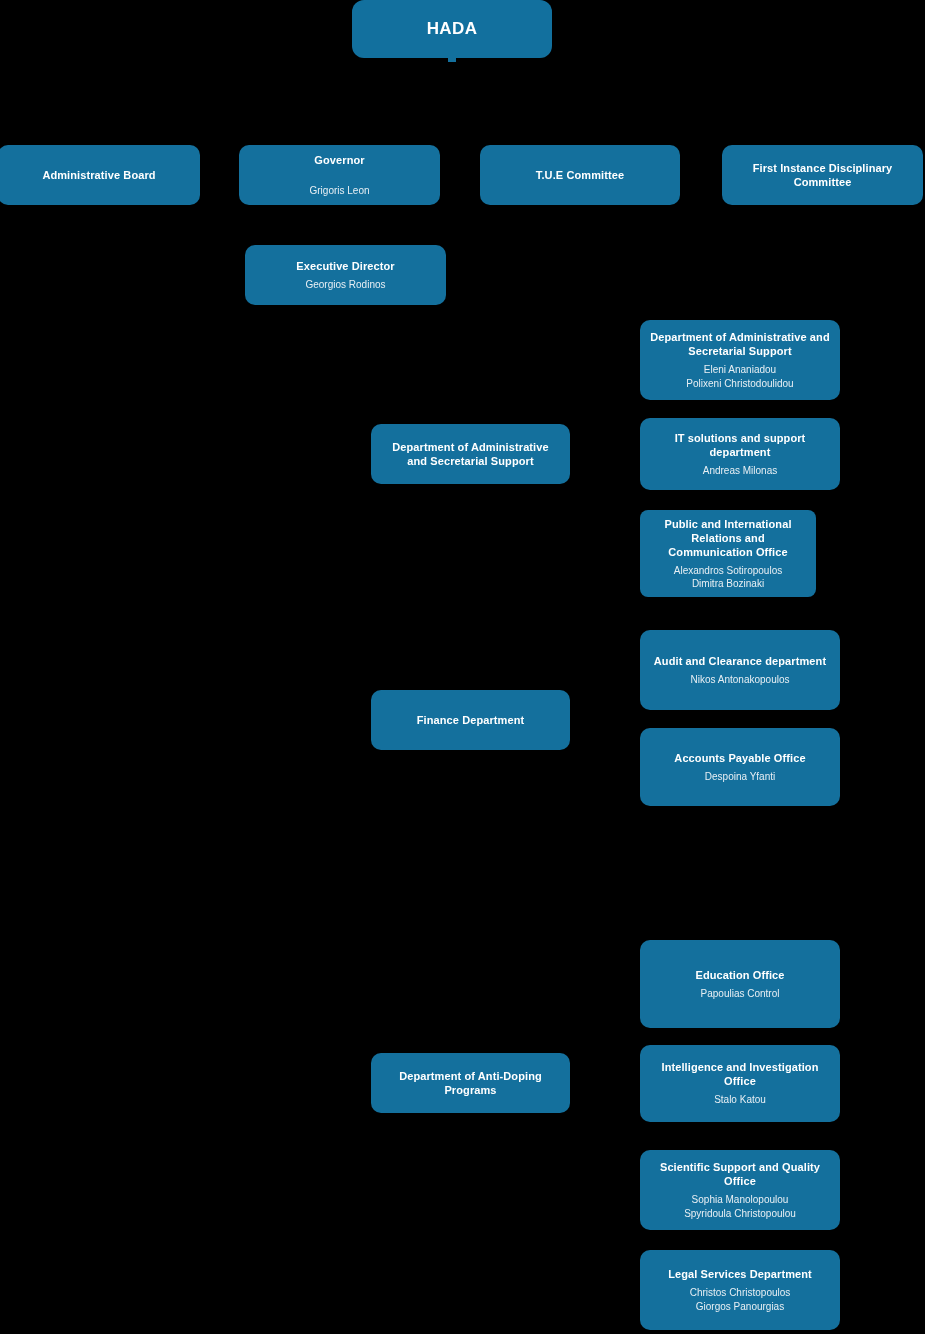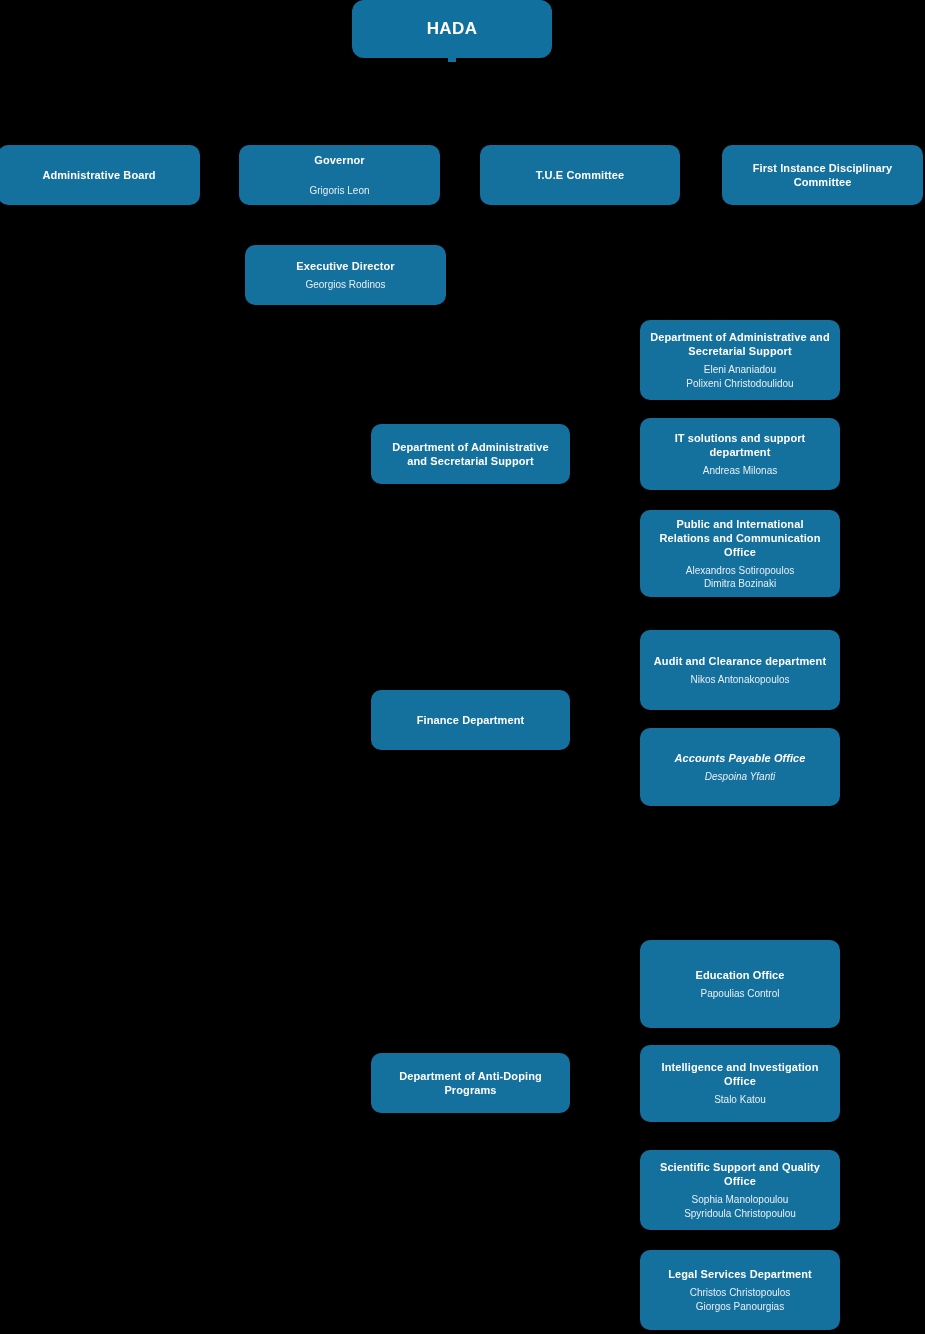--- a/index.html
+++ b/index.html
@@ -121,36 +121,36 @@
     </span>
   </div>
 
   <div class="node" style="left:640px; top:418px; width:200px; height:72px;">
     <span class="title">IT solutions and support department</span>
     <span class="people">
       <span class="person">Andreas Milonas</span>
     </span>
   </div>
 
-  <div class="node" style="left:640px; top:510px; width:200px; height:87px;">
+  <div class="node" style="left:640px; top:510px; width:176px; height:87px;border-radius:8px;">
     <span class="title">Public and International Relations and Communication Office</span>
     <span class="people">
       <span class="person">Alexandros Sotiropoulos</span>
       <span class="person">Dimitra Bozinaki</span>
     </span>
   </div>
 
   <div class="node" style="left:640px; top:630px; width:200px; height:80px;">
     <span class="title">Audit and Clearance department</span>
     <span class="people">
       <span class="person">Nikos Antonakopoulos</span>
     </span>
   </div>
 
-  <div class="node" style="left:640px; top:728px; width:200px; height:78px;font-style:italic;">
+  <div class="node" style="left:640px; top:728px; width:200px; height:78px;">
     <span class="title">Accounts Payable Office</span>
     <span class="people">
       <span class="person">Despoina Yfanti</span>
     </span>
   </div>
 
 
   <div class="node" style="left:640px; top:940px; width:200px; height:88px;">
     <span class="title">Education Office</span>
     <span class="people">

